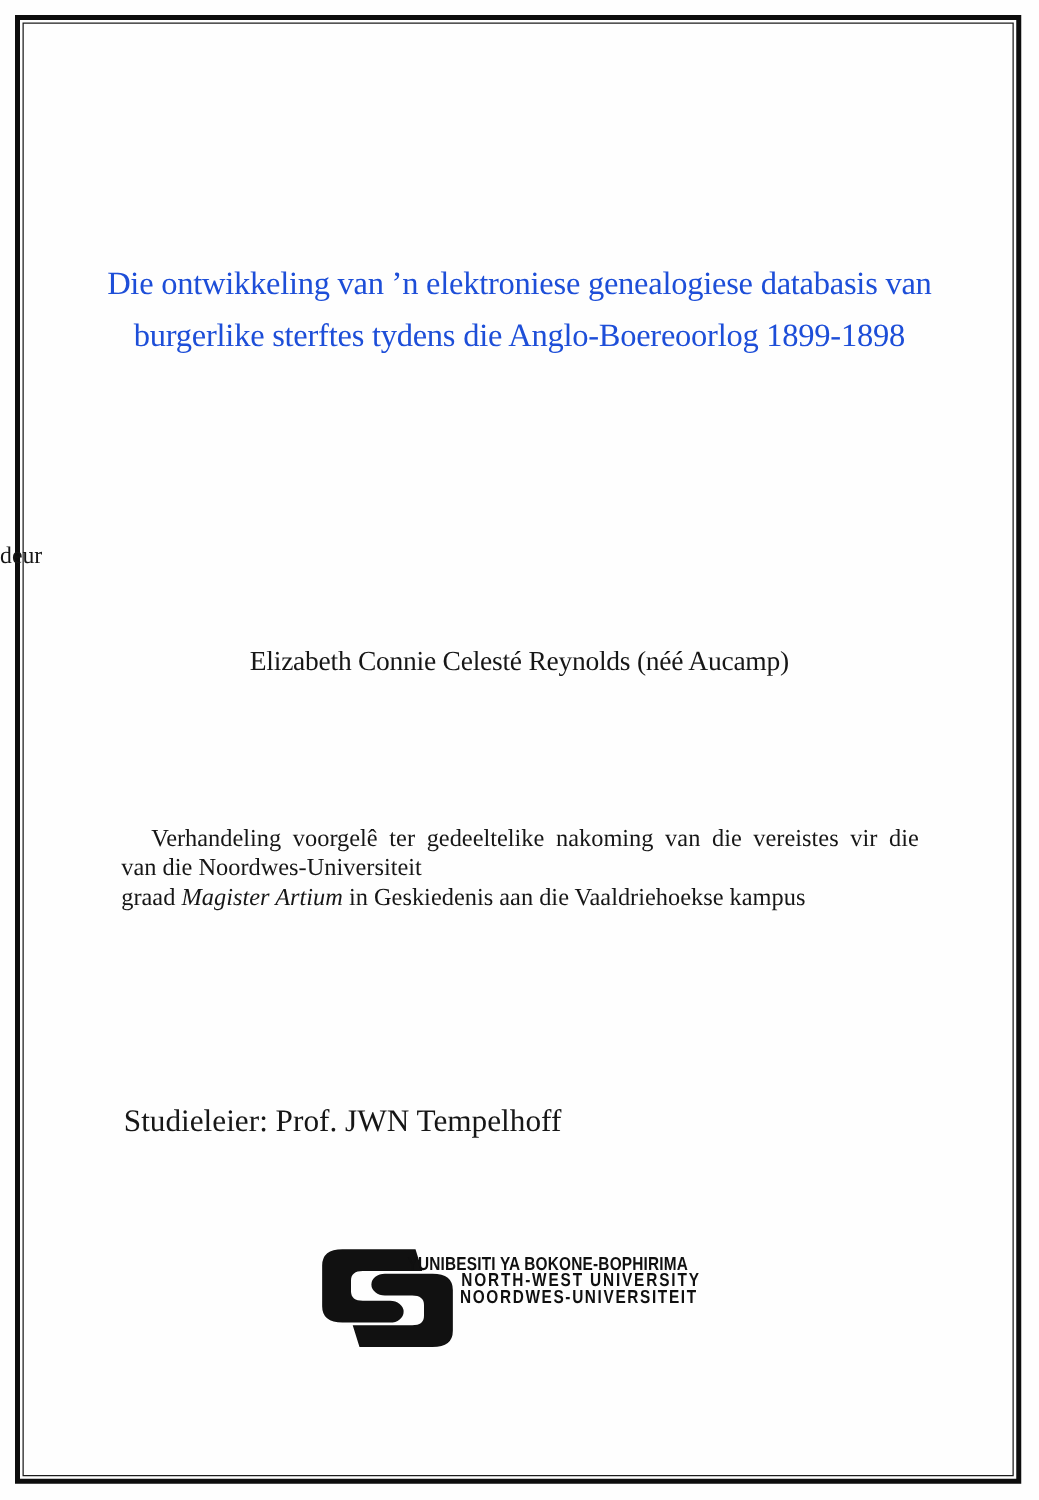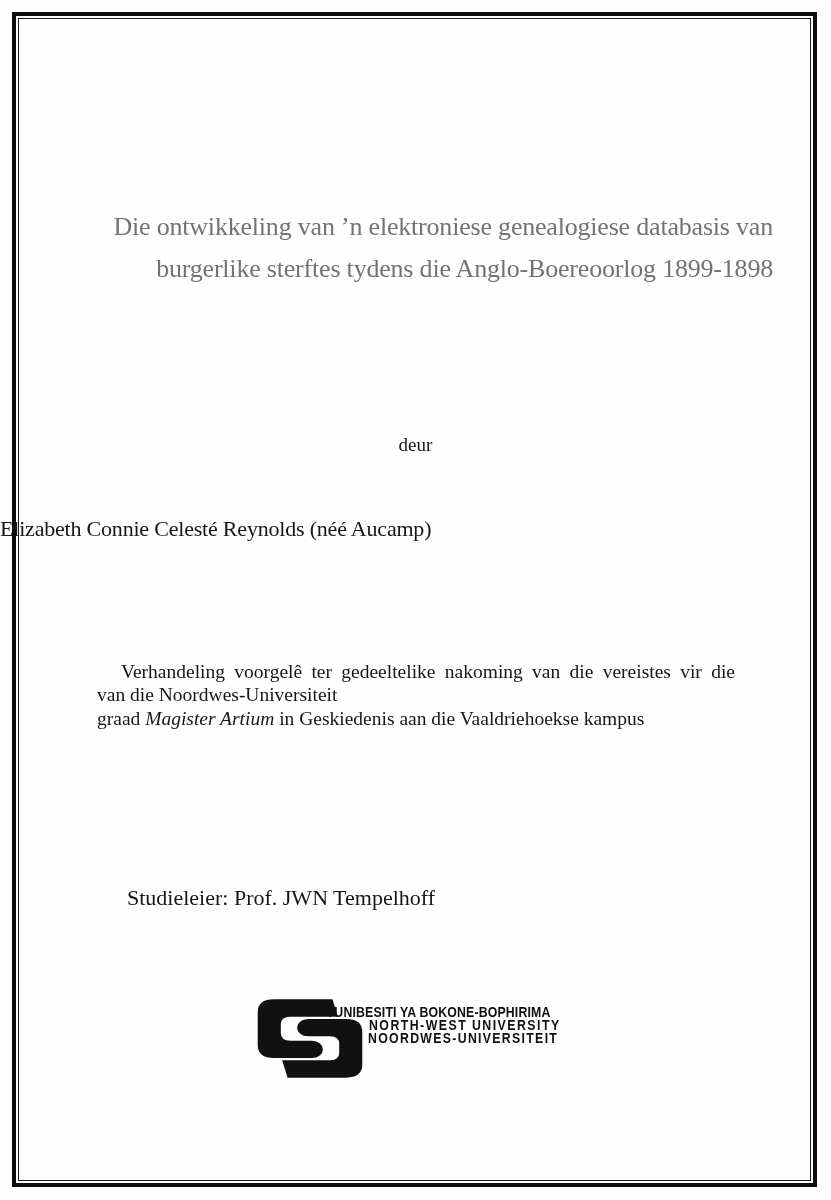--- a/index.html
+++ b/index.html
@@ -16,45 +16,46 @@
     position: absolute; top: 12px; left: 12px; right: 14px; bottom: 13px;
     border: 4px solid #0d0d0d;
   }
   .frame-inner {
     position: absolute; top: 2px; left: 2px; right: 2px; bottom: 2px;
     border: 1px solid #1c1c1c;
   }
   
   .title {
     position: absolute; top: 206px; left: 58px; right: 58px;
-    text-align: right;
+    text-align: center;
     font-size: 26px; line-height: 42px; letter-spacing: -0.2px;
-    color: #737373;
+    color: #1d4ed8;
   }
   .byline {
     position: absolute; top: 432px; left: 0; right: 0;
-    text-align: center;
+    text-align: left;
     font-size: 19px; line-height: 26px;
   }
   .author {
     position: absolute; top: 514px; left: 0; right: 0;
+    text-align: center;
     font-size: 22px; line-height: 30px; letter-spacing: -0.2px;
   }
   .thesis {
     position: absolute; top: 660px; left: 97px; width: 638px;
     font-size: 19.5px; line-height: 23.3px;
   }
   .thesis .just {
     text-align: justify;
     text-align-last: justify;
     margin-left: 24px;
   }
   .supervisor-block {
     position: absolute; top: 886px; left: 99px;
-    font-size: 22px; line-height: 23.5px; margin-left: 28px;
+    font-size: 25px; line-height: 23.5px;
   }
   .year-glyph {
     display: inline-block;
     font-weight: 700;
     transform: scaleY(1.08);
     letter-spacing: 0;
   }
   
   .logo {
     position: absolute; top: 995px; left: 255px; width: 330px; height: 95px;

